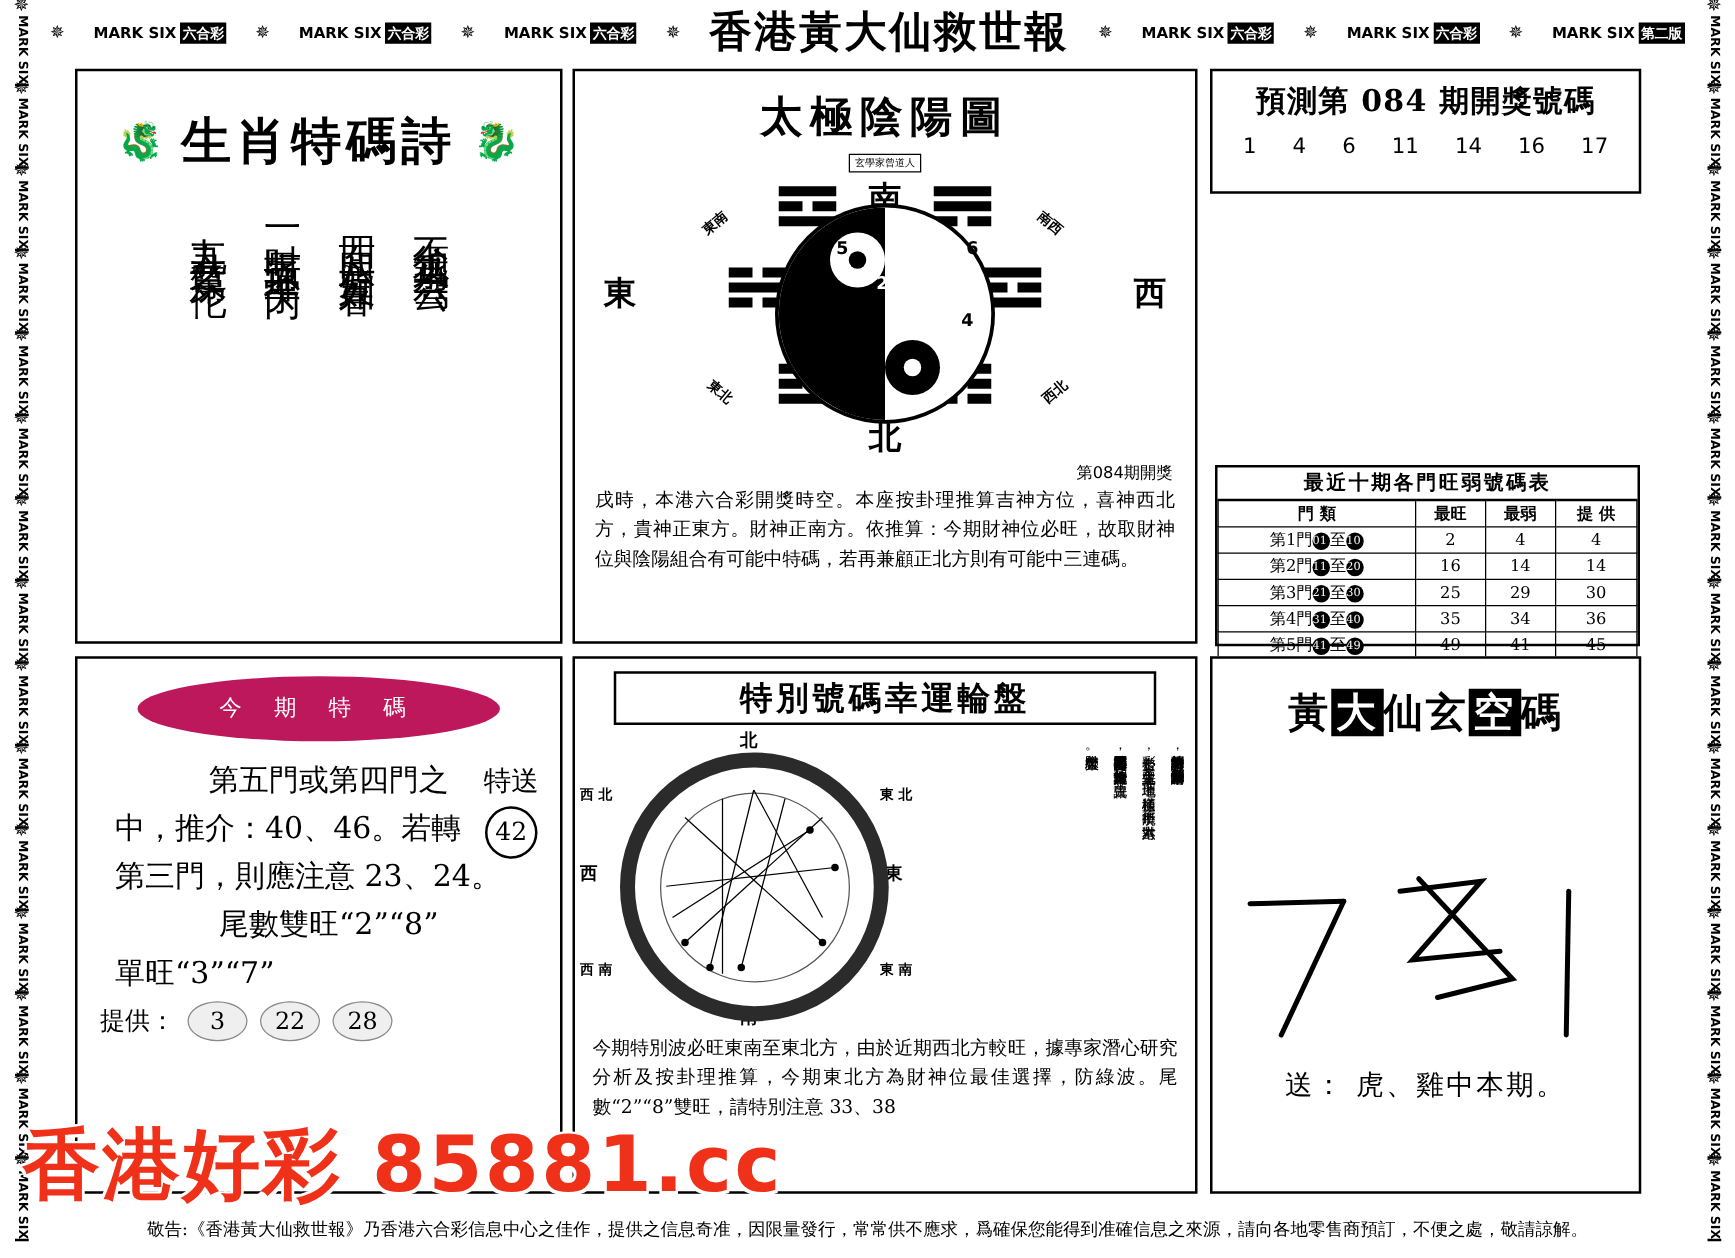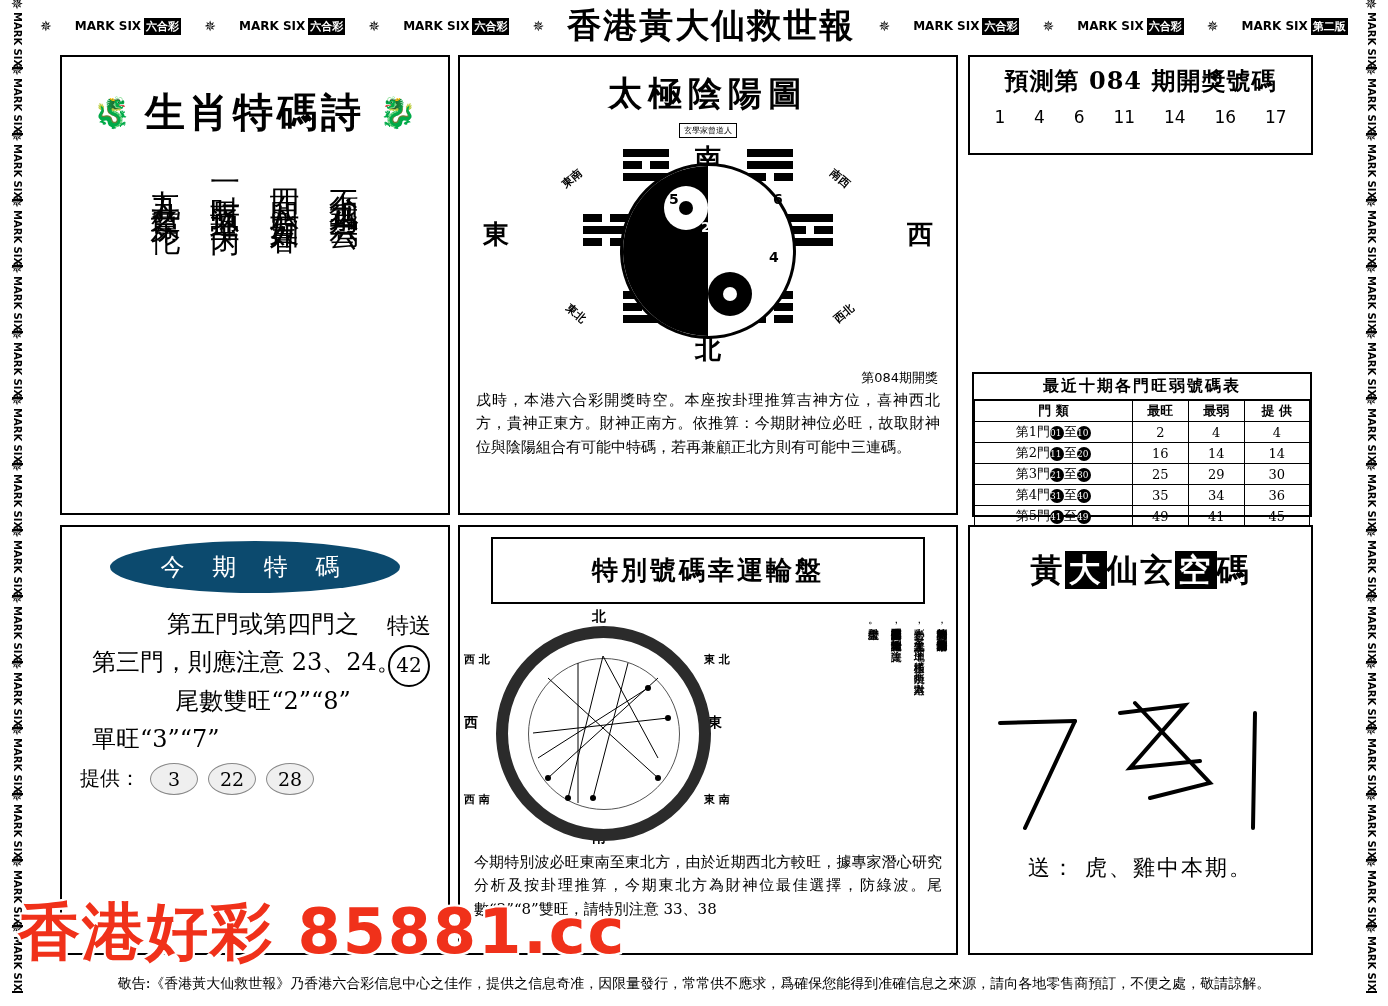--- a/index.html
+++ b/index.html
@@ -115,41 +115,41 @@
   table.mini{width:100%;border-collapse:collapse;font-size:13px;
              font-family:"DejaVu Serif","Liberation Serif",serif;}
   table.mini th,table.mini td{border:1px solid #000;text-align:center;padding:1px 0;}
   table.mini th{font-weight:bold;}
   td.gate{text-align:left;padding-left:4px;white-space:nowrap;}
   .ball{display:inline-block;width:14px;height:14px;line-height:14px;border-radius:50%;
         background:#000;color:#fff;font-size:9px;text-align:left;vertical-align:middle;}
 
   
   #p-special{left:60px;top:525px;width:390px;height:430px;}
-  .oval{width:290px;height:52px;border-radius:50%;background:#0c4a6e;color:#fff;
-        margin:14px auto 0;text-align:center;line-height:52px;font-size:24px;
+  .oval{width:290px;height:52px;border-radius:50%;background:#be185d;color:#fff;
+        margin:14px auto 0;text-align:center;line-height:52px;font-size:18px;
         letter-spacing:10px;font-family:"DejaVu Serif","Liberation Serif",serif;}
   .sp-body{font-family:"DejaVu Serif","Liberation Serif",serif;font-size:24px;
            line-height:1.6;padding:12px 14px 0 30px;}
   .sp-side{position:absolute;right:12px;top:86px;width:54px;text-align:center;
            font-family:"DejaVu Serif","Liberation Serif",serif;font-size:22px;
            line-height:1.2;}
   .sp-side .circled{display:inline-block;width:38px;height:38px;line-height:36px;
            border:2px solid #000;border-radius:50%;font-size:20px;margin-top:6px;}
   .provide{display:flex;align-items:center;gap:10px;padding:4px 0 0 18px;
            font-family:"DejaVu Serif","Liberation Serif",serif;font-size:20px;}
   .prov-ball{width:46px;height:30px;border-radius:50%;border:1px solid #888;
              background:#efefef;display:inline-flex;align-items:center;
              justify-content:center;font-size:19px;}
 
   
   #p-wheel{left:458px;top:525px;width:500px;height:430px;}
   .wheel-title{margin:10px auto 0;width:430px;border:2px solid #000;text-align:center;
                font-family:"DejaVu Serif","Liberation Serif",serif;font-weight:bold;
-               font-size:26px;letter-spacing:3px;padding:14px 0;}
+               font-size:26px;letter-spacing:3px;padding:2px 0;}
   .wheel-area{position:relative;height:245px;}
   .wheel{position:absolute;left:36px;top:22px;width:215px;height:215px;border-radius:50%;
          border:12px solid #2b2b2b;background:#fff;box-sizing:border-box;}
   .wheel .inner2{position:absolute;left:50%;top:50%;transform:translate(-50%,-50%);
          width:150px;height:150px;border-radius:50%;border:1px solid #555;}
   .wheel svg{position:absolute;left:0;top:0;}
   .wdir{position:absolute;font-size:14px;font-weight:bold;
         font-family:"DejaVu Serif","Liberation Serif",serif;}
   .sidecol{position:absolute;top:16px;right:8px;display:flex;flex-direction:row-reverse;
            gap:8px;}
@@ -509,20 +509,21 @@
   </div>
 
   <div class="panel" id="p-special">
     <div class="oval">今 期 特 碼</div>
     <div class="sp-side">
       <div>特送</div>
       <div class="circled">42</div>
     </div>
     <div class="sp-body">
       <div style="text-align:center;">第五門或第四門之</div>
+      <div>中，推介：40、46。若轉</div>
       <div>第三門，則應注意 23、24。</div>
       <div style="text-align:center;">尾數雙旺“2”“8”</div>
       <div>單旺“3”“7”</div>
     </div>
     <div class="provide">
       <span>提供：</span>
       <span class="prov-ball">3</span>
       <span class="prov-ball">22</span>
       <span class="prov-ball">28</span>
     </div>

